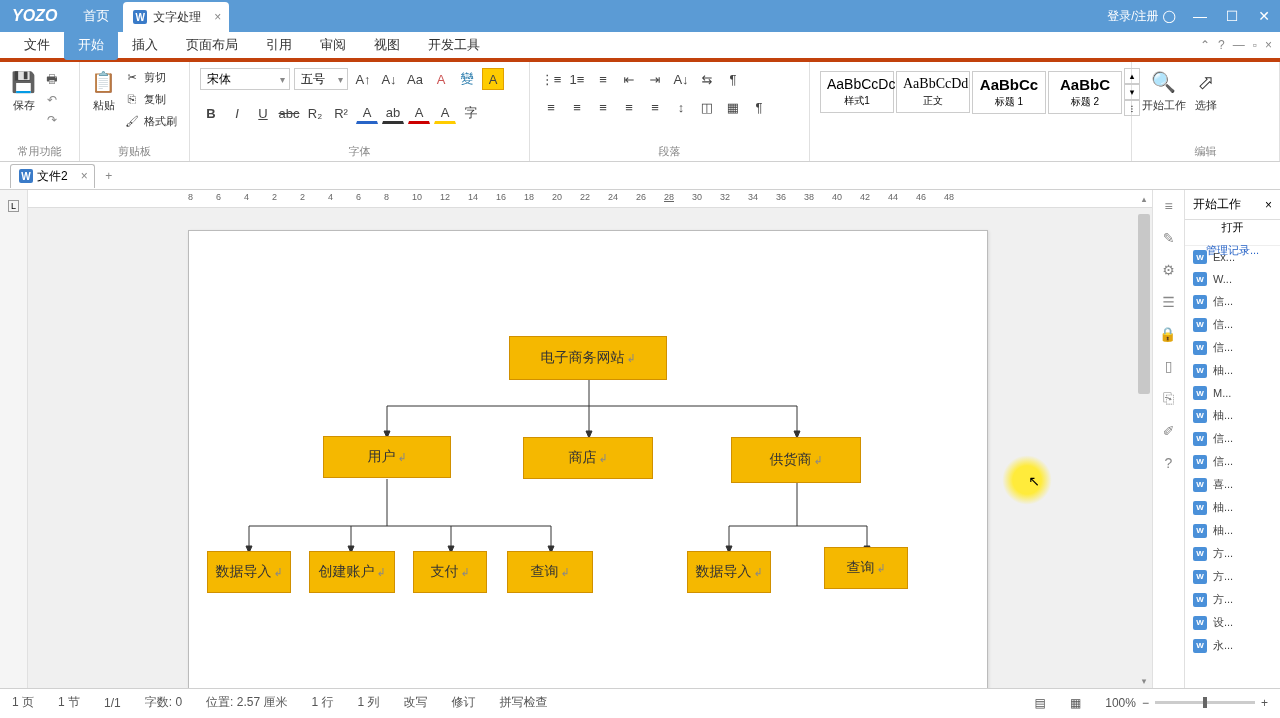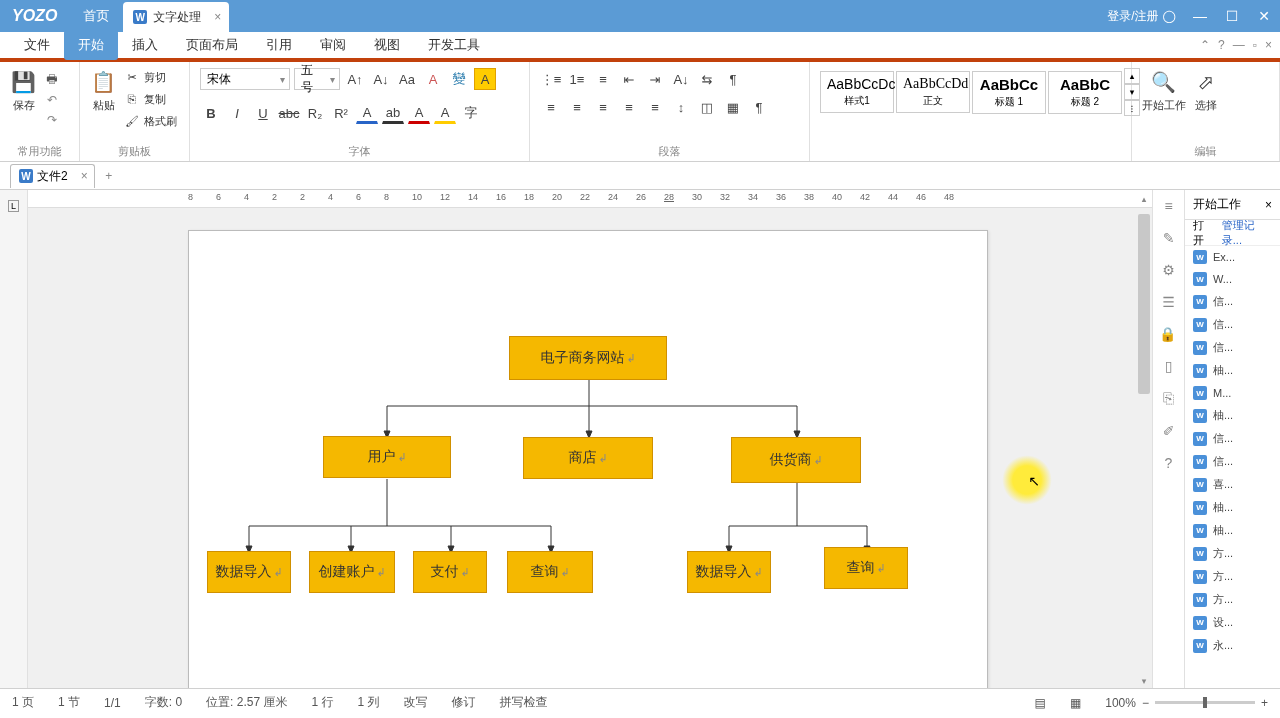--- a/index.html
+++ b/index.html
@@ -72,21 +72,21 @@
 svg.lines { position: absolute; top: 0; left: 0; }
 
 .vscroll { position: absolute; right: 0; top: 20px; bottom: 0; width: 16px; background: #f0f0f0; }
 .vscroll .thumb { position: absolute; top: 4px; left: 2px; right: 2px; height: 180px; background: #c8c8c8; border-radius: 2px; }
 .vscroll .arr { position: absolute; left: 0; right: 0; text-align: center; font-size: 9px; color: #888; }
 
 .sidetools { width: 32px; background: #fff; border-left: 1px solid #e0e0e0; display: flex; flex-direction: column; align-items: center; padding-top: 8px; gap: 16px; color: #888; font-size: 14px; }
 
 .rpanel { width: 96px; background: #fff; border-left: 1px solid #e0e0e0; display: flex; flex-direction: column; }
 .rp-head { height: 30px; border-bottom: 1px solid #ddd; display: flex; align-items: center; justify-content: space-between; padding: 0 8px; font-size: 12px; }
-.rp-tabs { height: 26px; display: flex; align-items: center; gap: 8px; padding: 0 8px; font-size: 11px; border-bottom: 1px solid #eee; }
+.rp-tabs { height: 26px; display: flex; align-items: center; gap: 8px; padding: 0 8px; font-size: 11px; border-bottom: 1px solid #eee; flex-direction: column; }
 .rp-tabs .t2 { color: #2864c7; }
 .rp-list { flex: 1; overflow: hidden; }
 .rp-item { display: flex; align-items: center; gap: 6px; padding: 4px 8px; font-size: 11px; color: #444; }
 .rp-icon { width: 14px; height: 14px; background: #4a90d9; border-radius: 2px; display: inline-flex; align-items: center; justify-content: center; color: #fff; font-size: 8px; font-weight: bold; }
 
 
 .status { height: 28px; border-top: 1px solid #d0d0d0; display: flex; align-items: center; padding: 12px 12px; font-size: 12px; color: #555; gap: 24px; }
 .status .spacer { flex: 1; }
 .zoom { display: flex; align-items: center; gap: 6px; }
 .zoom .track { width: 100px; height: 3px; background: #ccc; position: relative; }
@@ -168,21 +168,21 @@
             <span>格式刷</span>
           </div>
       </div>
     </div>
     <div class="r-group-label">剪贴板</div>
   </div>
   <div class="r-group" style="width:340px">
     <div class="r-content" style="flex-direction:column;gap:6px">
       <div class="font-row">
         <div class="font-sel" style="width:90px">宋体</div>
-        <div class="font-sel" style="width:46px">五号</div>
+        <div class="font-sel" style="width:54px">五号</div>
         <span class="fbtn">A↑</span>
         <span class="fbtn">A↓</span>
         <span class="fbtn">Aa</span>
         <span class="fbtn" style="color:#c55">A</span>
         <span class="fbtn" style="color:#27a">變</span>
         <span class="fbtn hl">A</span>
       </div>
       <div class="btn-row">
         <span class="fbtn">
             <b>B</b>

